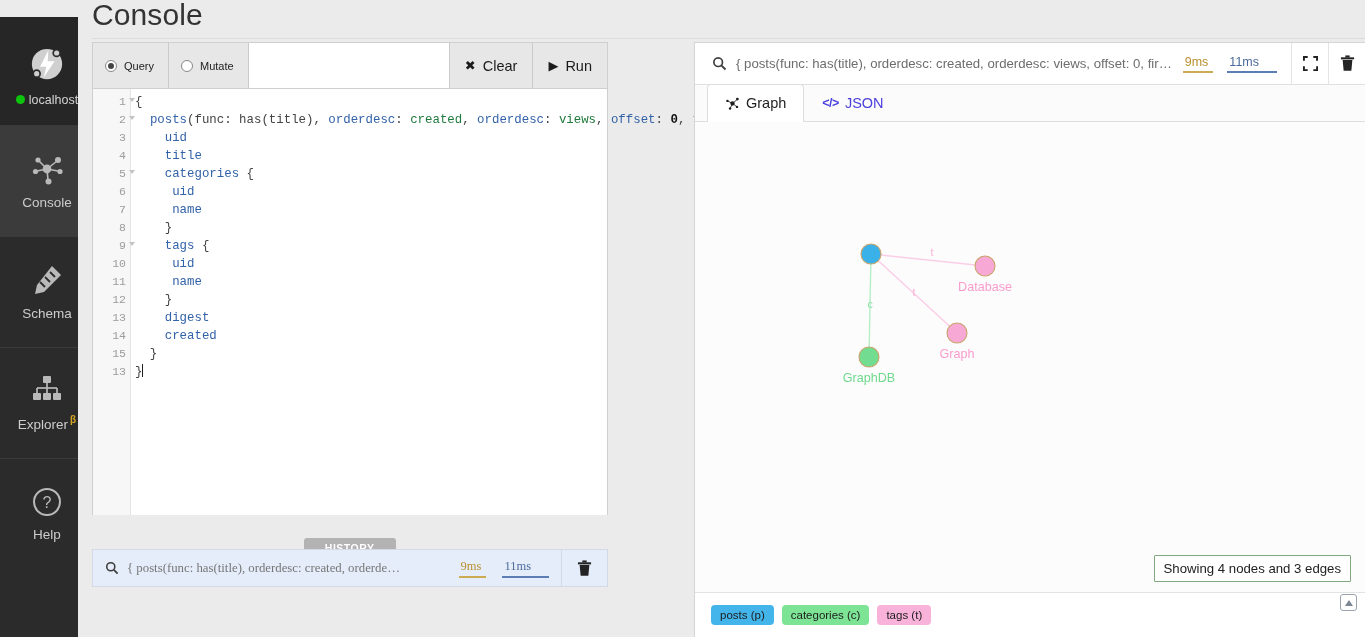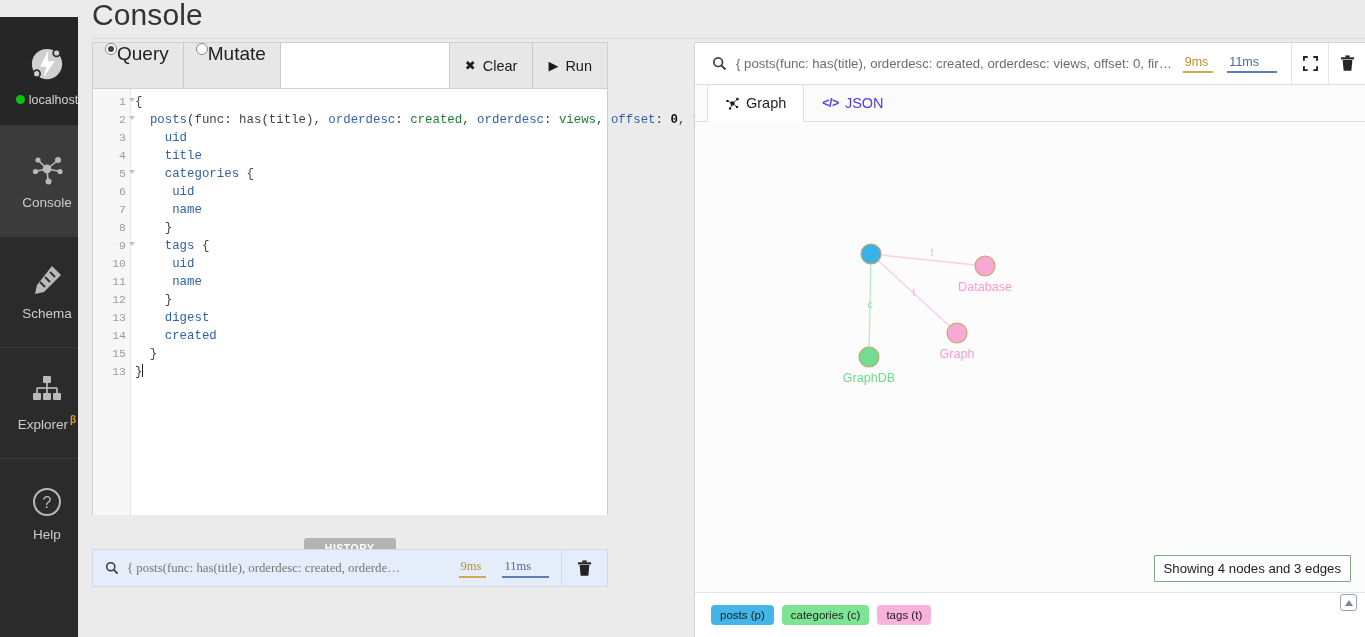--- a/index.html
+++ b/index.html
@@ -69,24 +69,24 @@
     position: absolute; left: 14px; top: 42px;
     width: 516px; height: 473px;
     background: #fff;
     border: 1px solid #cfcfcf;
   }
   .qtoolbar {
     display: flex; height: 46px; background: #e7e7e7;
     border-bottom: 1px solid #cfcfcf;
   }
   .qt-radio {
-    display: flex; align-items: flex-start; 
+    display: flex; align-items: center; gap: 7px;
     padding: 0 14px 0 12px;
     border-right: 1px solid #cacaca;
-    font-size: 19px; color: #222; cursor: pointer;
+    font-size: 11px; color: #222; cursor: pointer;
   }
   .radio-outer {
     width: 12px; height: 12px; border-radius: 50%;
     border: 1px solid #888; background: #fff;
     display: flex; align-items: center; justify-content: center; flex: none;
   }
   .radio-outer.on::after {
     content: ""; width: 6px; height: 6px; border-radius: 50%; background: #444;
   }
   .qt-blank { flex: 1; background: #fff; border-right: 1px solid #cacaca; }

